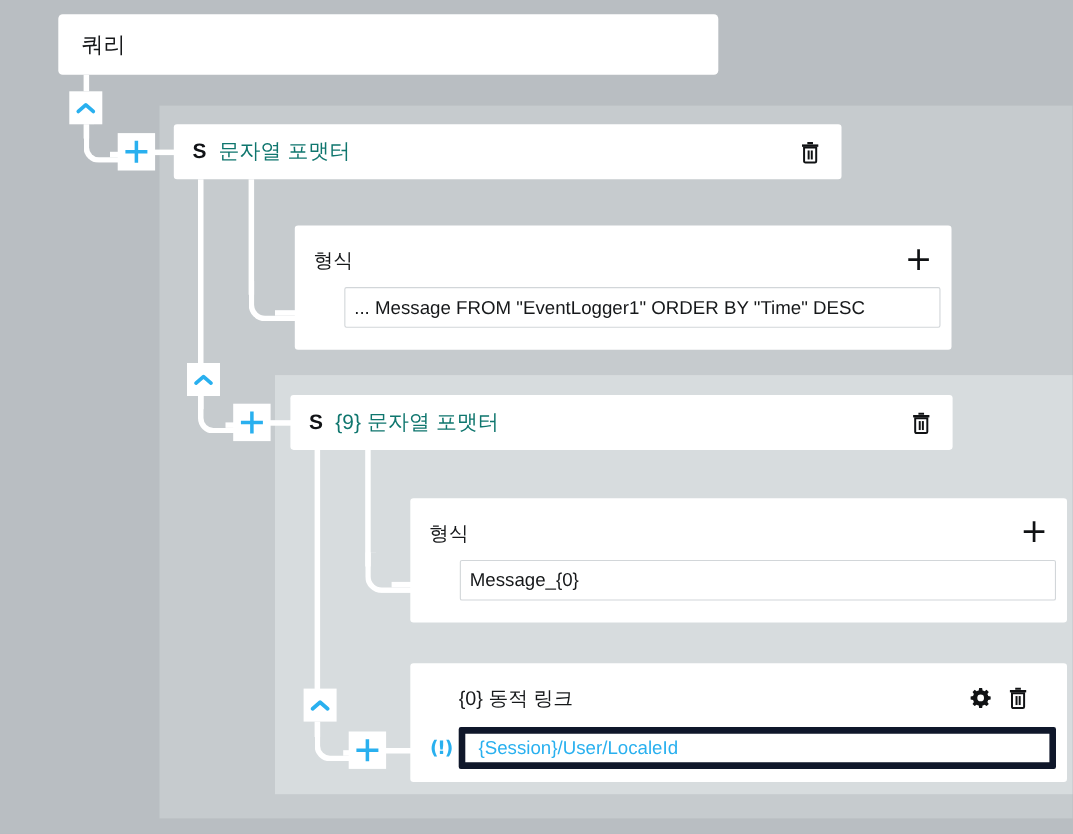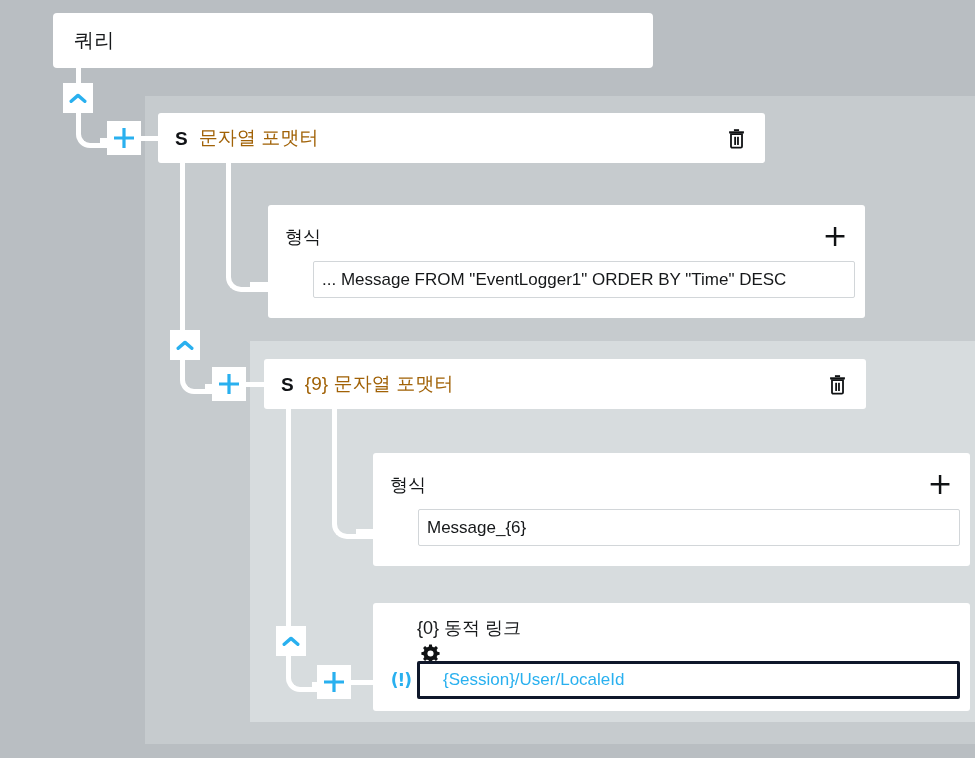--- a/index.html
+++ b/index.html
@@ -75,21 +75,21 @@
   }
   .badge-s {
     font-size: 19px;
     font-weight: bold;
     color: #111316;
     margin-right: 11px;
     line-height: 1;
   }
   .head-title {
     font-size: 19px;
-    color: #a16207;
+    color: #0f766e;
     white-space: nowrap;
     letter-spacing: .1px;
   }
   .head-spacer { flex: 1 1 auto; }
 
   
   .fmt-card-1 {
     left: 228px; top: 205px;
     width: 597px; height: 113px;
   }
@@ -130,48 +130,47 @@
     white-space: nowrap;
   }
 
   
   .dyn-card {
     left: 333px; top: 603px;
     width: 597px; height: 108px;
   }
   .dyn-head {
     display: flex;
-    align-items: flex-start;
+    align-items: flex-end;
     padding: 13px 32px 0 44px;
     box-sizing: border-box;
     height: 44px;
-    flex-direction: column;
   }
   .dyn-title {
     font-size: 18px;
     color: #16181a;
   }
   .dyn-input-wrap {
     position: absolute;
     left: 12px;
     right: 10px;
     top: 58px;
     height: 38px;
     display: flex;
     align-items: center;
   }
   .dyn-input {
     flex: 1 1 auto;
     height: 38px;
     background: #fff;
-    border: 3px solid #0f172a;
+    border: 6px solid #0f172a;
     border-radius: 2px;
     display: flex;
     align-items: center;
-    padding-left: 23px;
+    padding-left: 12px;
     box-sizing: border-box;
     overflow: hidden;
   }
   .dyn-input .txt {
     font-size: 17px;
     color: #29b0ef;
     white-space: nowrap;
   }
 
   
@@ -340,21 +339,21 @@
 
   <div class="card fmt-card-2">
     <div class="fmt-card-row">
       <span class="fmt-label">형식</span>
       <span class="head-spacer"></span>
       <span class="icon-btn">
         <span class="icon-plus">+</span>
       </span>
     </div>
     <div class="fmt-input">
-      <span class="txt">Message_{6}</span>
+      <span class="txt">Message_{0}</span>
     </div>
   </div>
 
   <div class="node node-chevron" style="left:236px; top:626px;">
     <svg width="18" height="12" viewBox="0 0 18 12">
       <path d="M2.2 9.3 L9 3.4 L15.8 9.3" fill="none" stroke="#29b0ef" stroke-width="3.4" stroke-linecap="round" stroke-linejoin="round"></path>
     </svg>
   </div>
   <div class="wire" style="left:246px; top:656px; width:5px; height:14px;"></div>
   <div class="wire-elbow" style="left:246px; top:656px; width:32px; height:31px;"></div>

